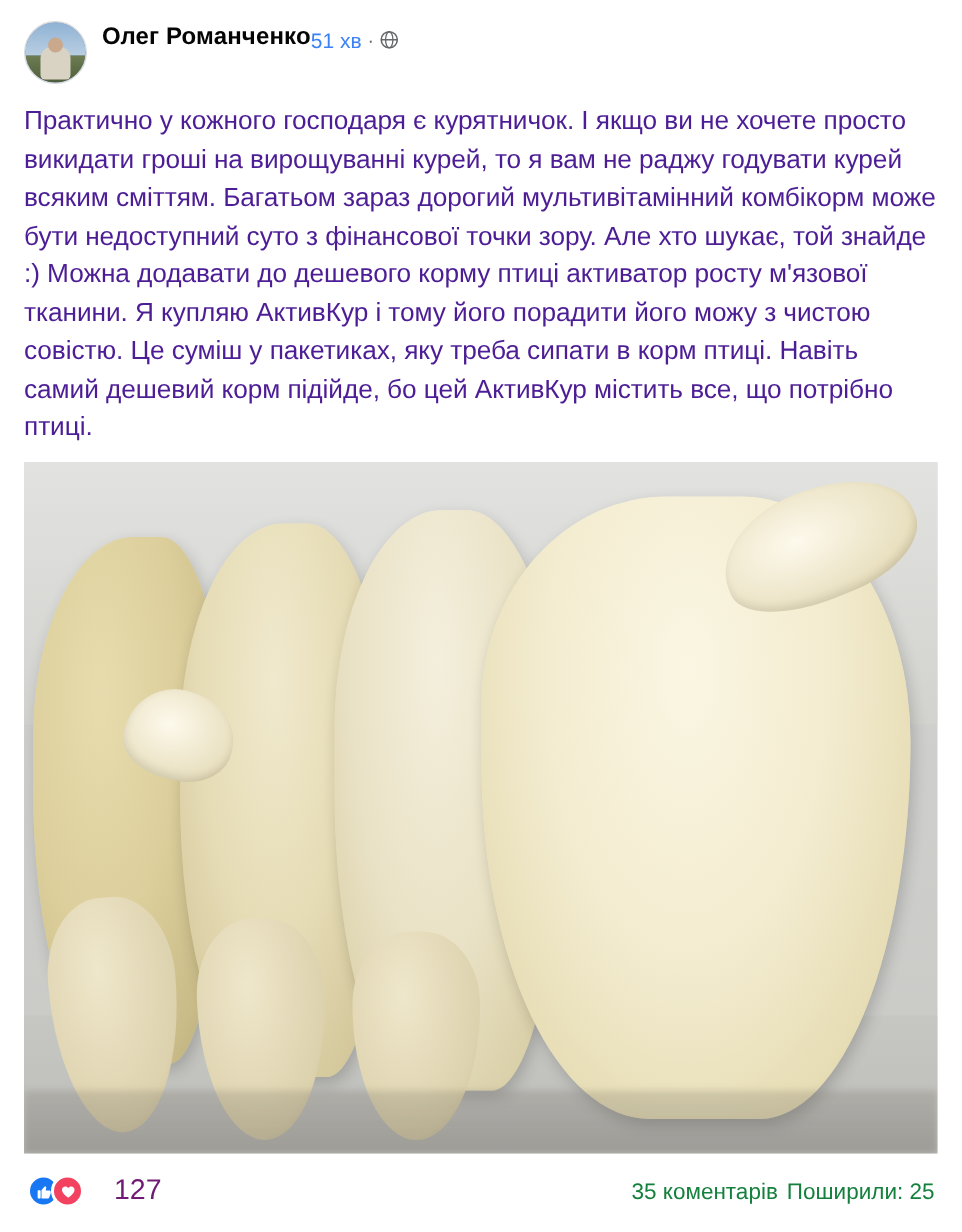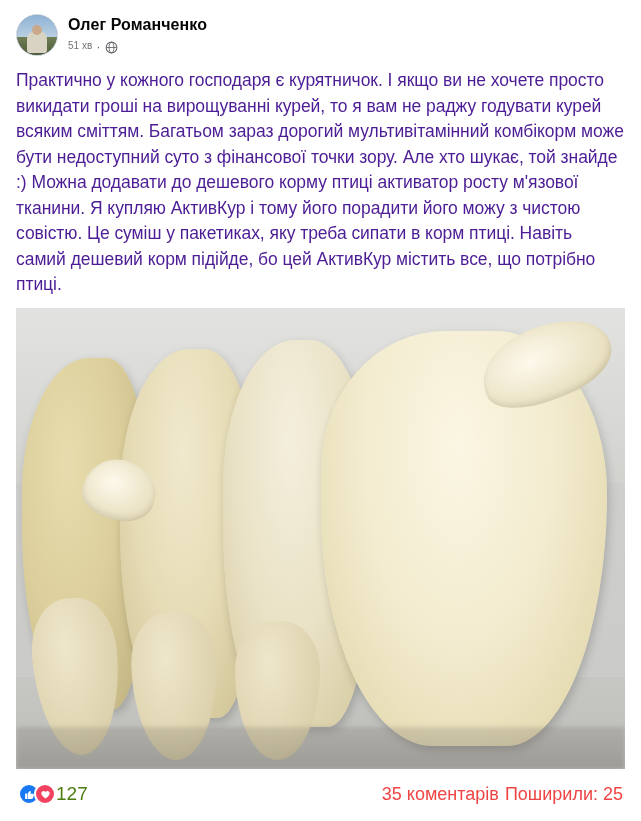--- a/index.html
+++ b/index.html
@@ -66,39 +66,39 @@
     bottom: 20px;
     transform: translateX(-50%);
     width: 10px;
     height: 10px;
     border-radius: 50%;
     background: #caa88c;
   }
   .header-text {
     margin-left: 10px;
     display: flex;
-    flex-direction: column;
+    flex-direction: row;
     justify-content: center;
     padding-top: 1px;
   }
   .author {
     font-size: 16px;
     font-weight: bold;
     color: #050505;
     line-height: 20px;
     letter-spacing: 0.1px;
   }
   .meta {
     display: flex;
     align-items: center;
     margin-top: 3px;
   }
   .timestamp {
-    font-size: 10px;
-    color: #737373;
+    font-size: 14px;
+    color: #3b82f6;
     line-height: 16px;
   }
   .meta-sep {
     font-size: 13px;
     color: #65676b;
     margin: 0 4px;
   }
   .globe-icon {
     width: 13px;
     height: 13px;
@@ -221,27 +221,27 @@
     box-sizing: border-box;
   }
   .reaction-like {
     background: #1877f2;
   }
   .reaction-love {
     background: #f3425f;
     margin-left: -6px;
   }
   .reaction-count {
-    margin-left: 0;
+    margin-left: 20px;
     font-size: 19px;
-    color: #4d7c0f;
+    color: #701a75;
   }
   .counts {
-    font-size: 18px;
-    color: #ef4444;
+    font-size: 15px;
+    color: #15803d;
     display: flex;
     align-items: flex-end;
     gap: 6px;
   }
   .counts span { white-space: nowrap; }
 </style>
 </head>
 <body>
 
 <div class="post">

